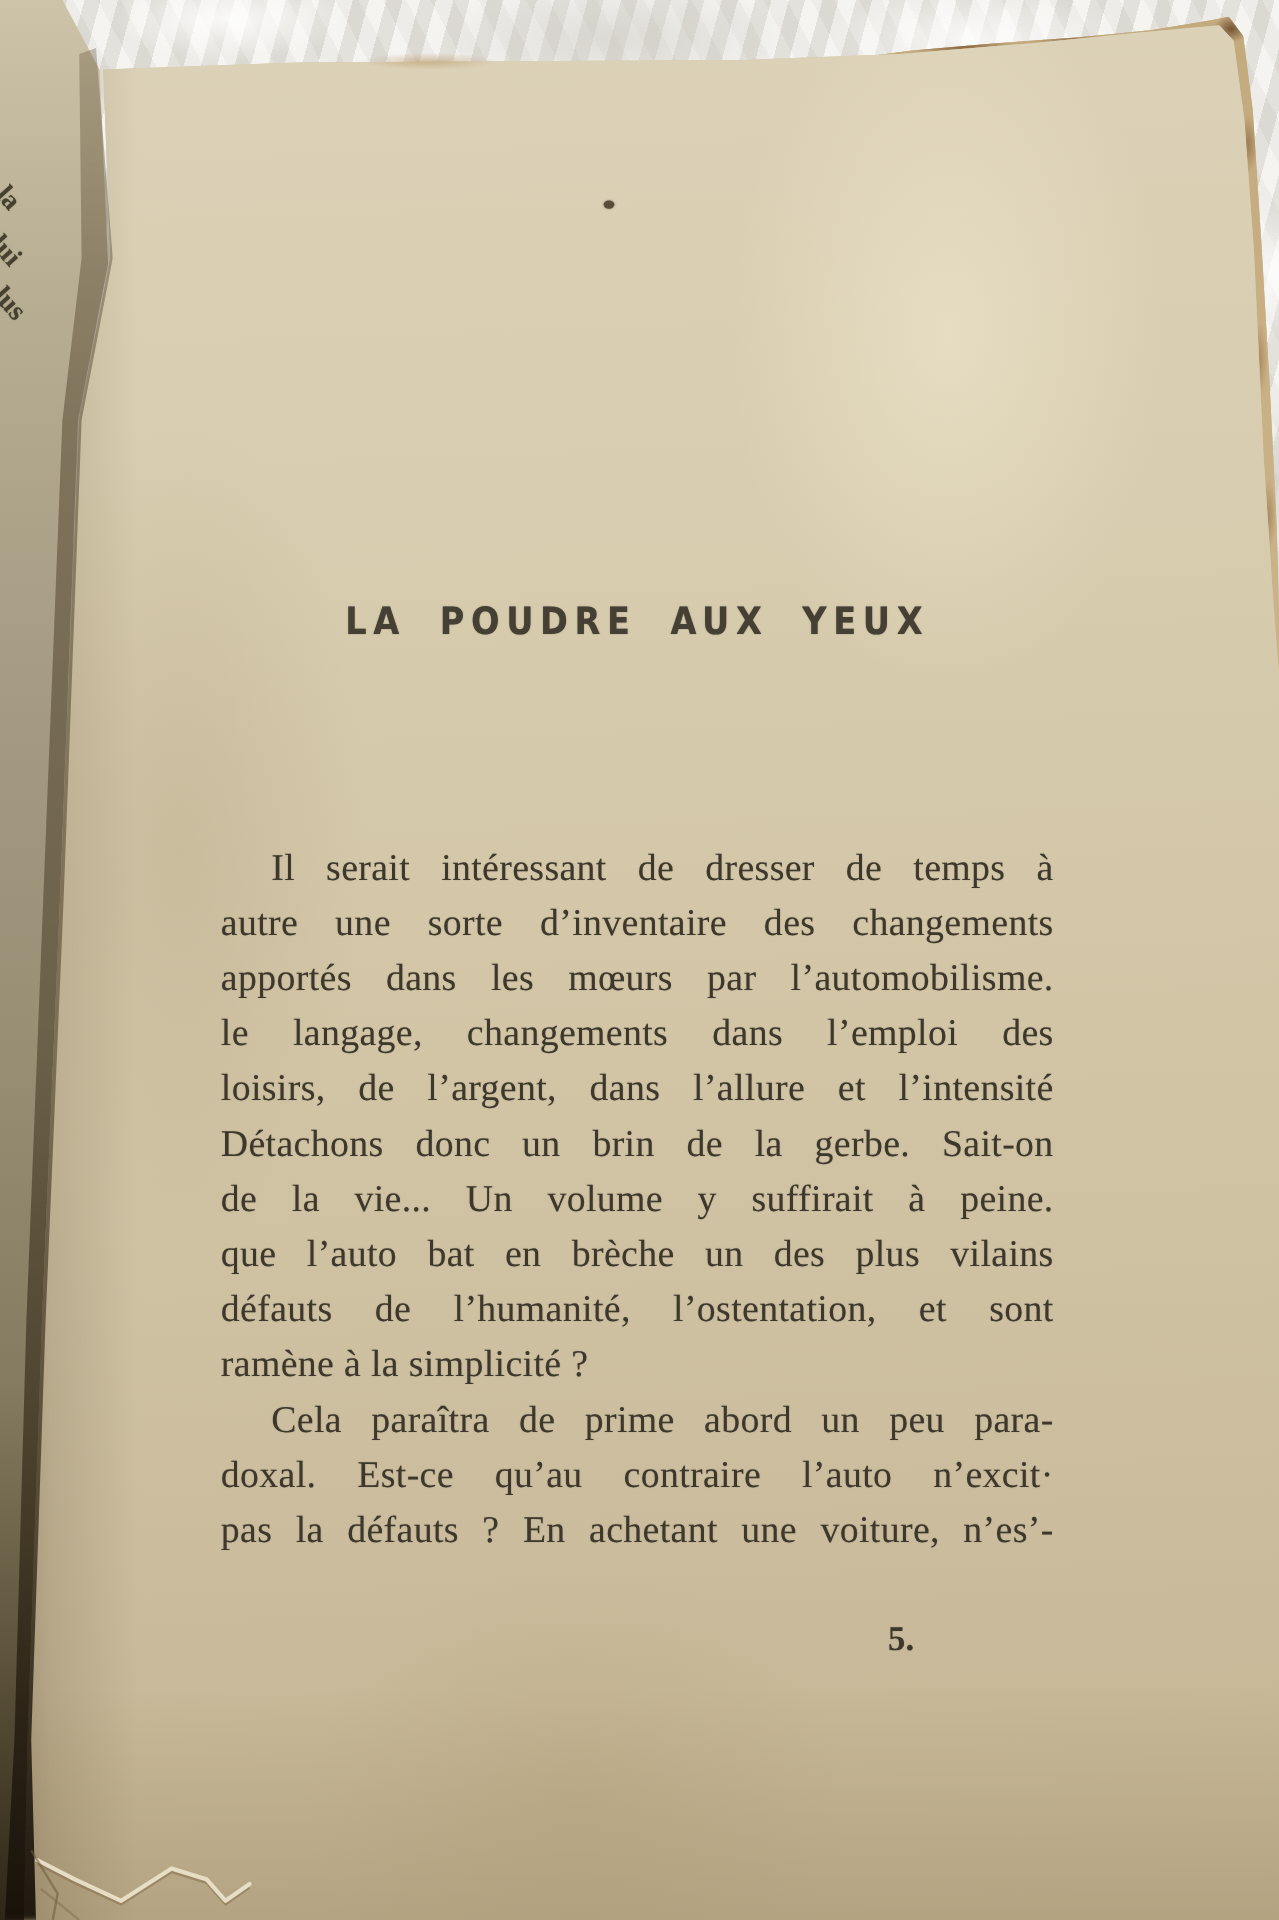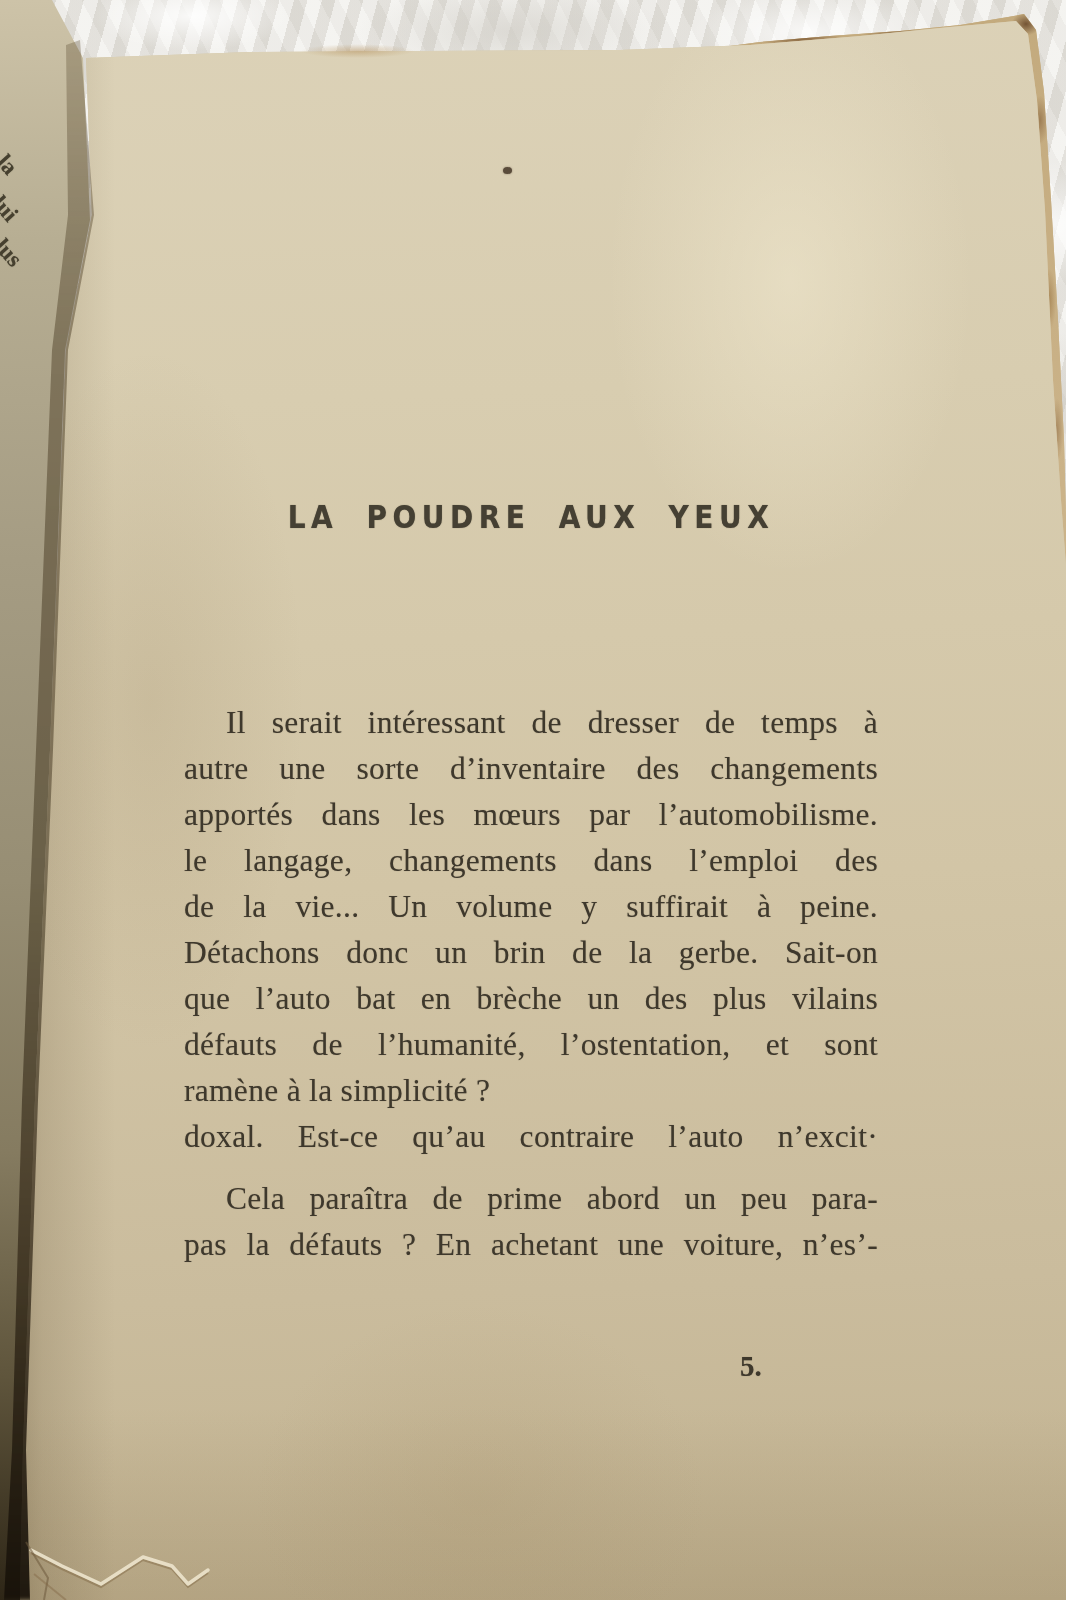--- a/index.html
+++ b/index.html
@@ -108,21 +108,21 @@
     font-size:31.5px;
     line-height:46px;
     letter-spacing:.3px;
     text-shadow:0 0 1px rgba(62,55,42,.35);
   }
   .line{
     text-align:justify;
     text-align-last:justify;
     white-space:nowrap;
   }
-  .line.indent{text-indent:42px;margin-top:16px;}
+  .line.indent{text-indent:42px;}
   .line.par-end{text-align-last:left;white-space:normal;font-family:Liberation Serif, serif;}
   .page-number{
     position:absolute;left:740px;top:1350px;
     font-size:29px;font-weight:bold;color:#3e382c;
     text-shadow:0 0 1px rgba(62,55,42,.4);
   }
 </style>
 </head>
 <body>
 
@@ -152,26 +152,27 @@
     <path d="M34,1574 L66,1600" fill="none" stroke="rgba(130,105,70,.45)" stroke-width="2"></path>
   </svg>
 
   <div class="text-block">
     <div class="heading">LA POUDRE AUX YEUX</div>
     <div class="body-text">
       <div class="line indent">Il serait intéressant de dresser de temps à</div>
       <div class="line">autre une sorte d’inventaire des changements</div>
       <div class="line">apportés dans les mœurs par l’automobilisme.</div>
       <div class="line">le langage, changements dans l’emploi des</div>
+      <div class="line">loisirs, de l’argent, dans l’allure et l’intensité</div>
+      <div class="line">Détachons donc un brin de la gerbe. Sait-on</div>
       <div class="line">de la vie... Un volume y suffirait à peine.</div>
-      <div class="line">Détachons donc un brin de la gerbe. Sait-on</div>
       <div class="line">que l’auto bat en brèche un des plus vilains</div>
       <div class="line">défauts de l’humanité, l’ostentation, et sont</div>
       <div class="line par-end">ramène à la simplicité ?</div>
+      <div class="line indent">Cela paraîtra de prime abord un peu para-</div>
       <div class="line">doxal. Est-ce qu’au contraire l’auto n’excit·</div>
-      <div class="line indent">Cela paraîtra de prime abord un peu para-</div>
       <div class="line">pas la défauts ? En achetant une voiture, n’es’-</div>
     </div>
   </div>
 
   <div class="page-number">5.</div>
 
 </div>
 
 </body></html>

